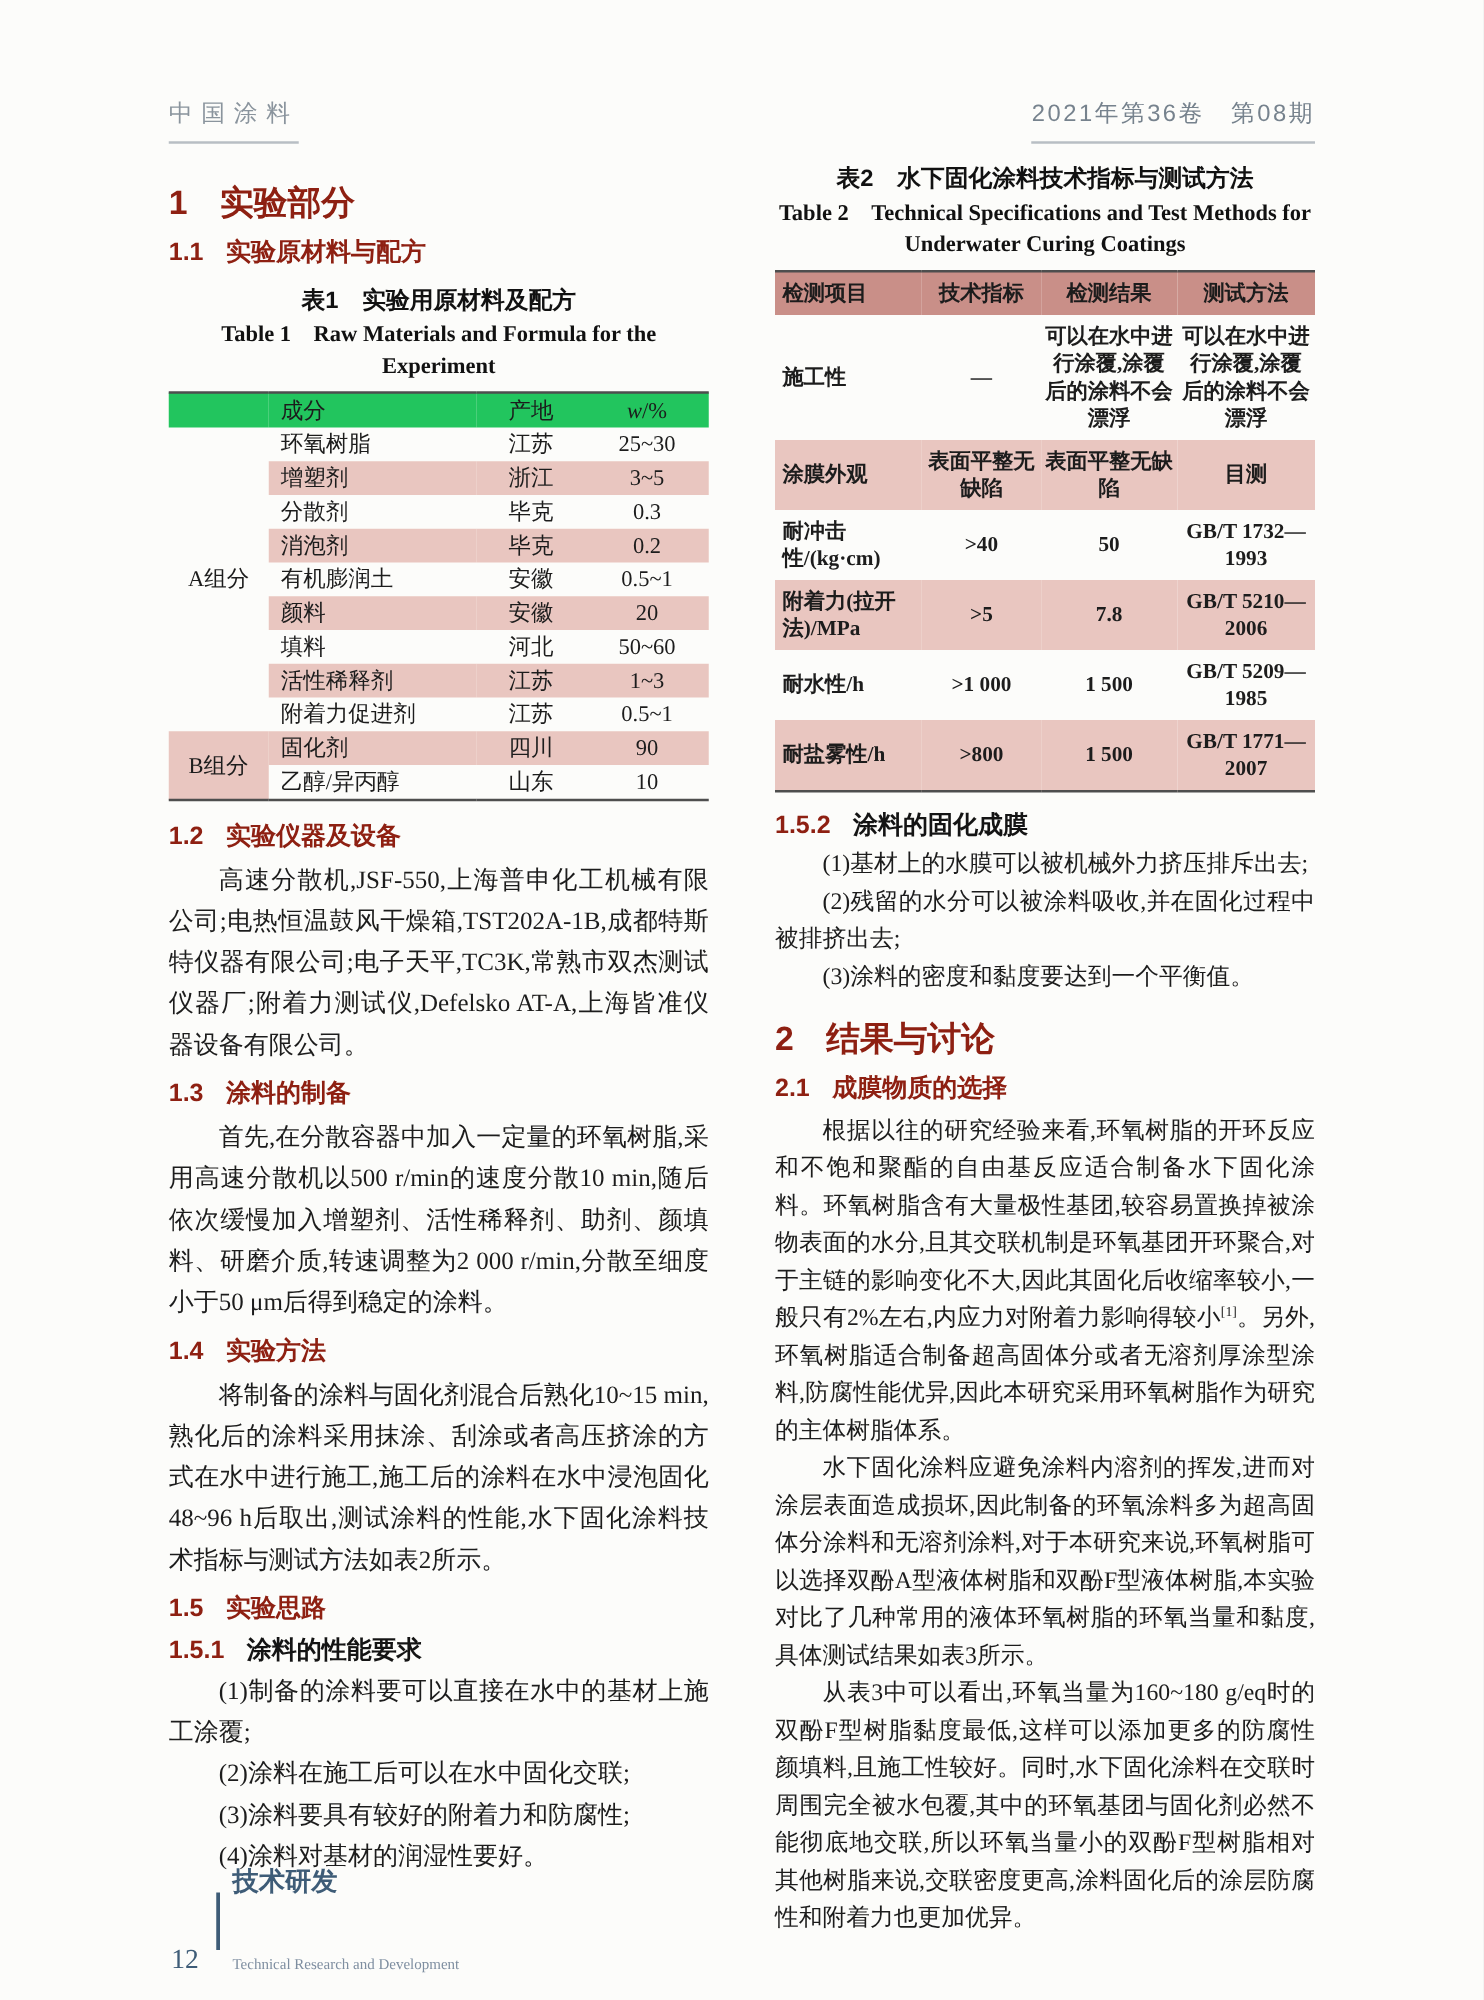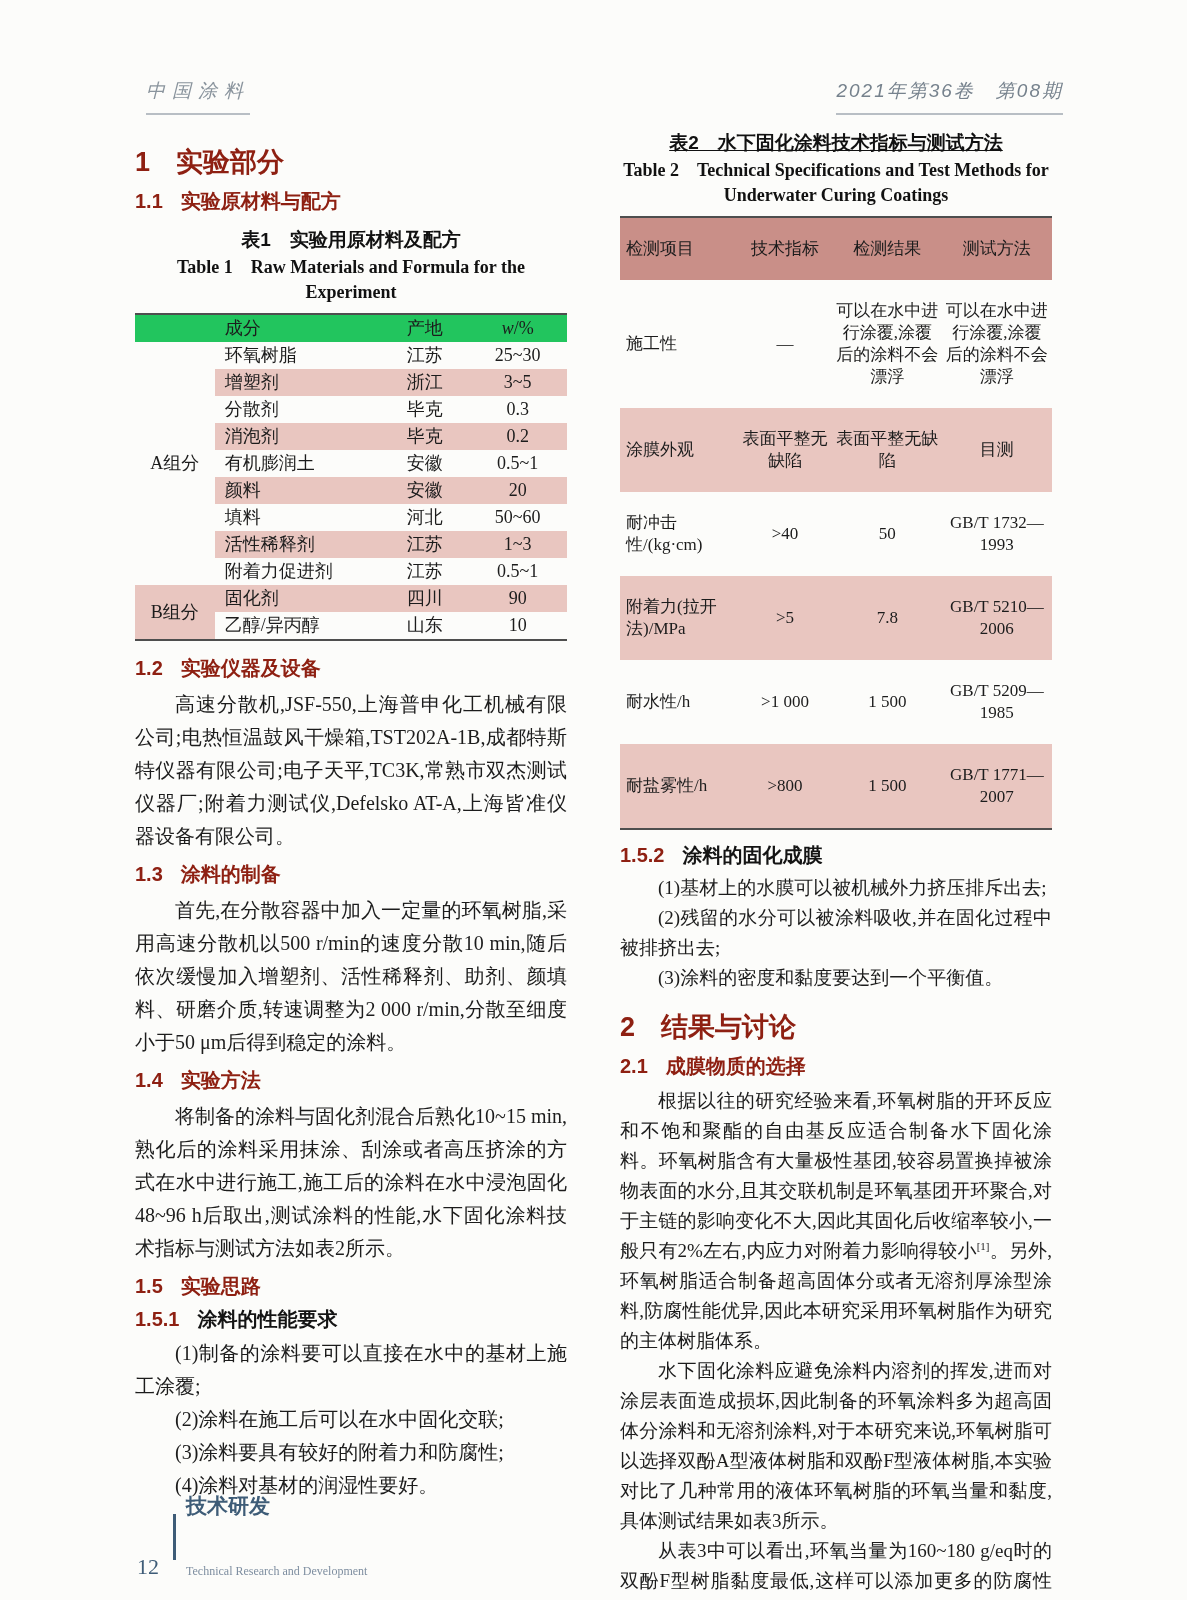--- a/index.html
+++ b/index.html
@@ -3,22 +3,22 @@
 <meta charset="utf-8">
 <style>
   html,body{margin:0;padding:0;background:#e8e8e8;}
   .page{
     position:relative; width:1187px; height:1600px; margin:0 auto;
     background:#fcfcfa; overflow:hidden;
     font-family:"Liberation Serif","DejaVu Serif",serif; color:#1c1c1c;
   }
   
   .page-header{
-    position:absolute; top:78px; left:146px; width:917px;
-    display:flex; justify-content:space-between; align-items:flex-end;font-style:italic;
+    position:absolute; top:78px; left:135px; width:917px;
+    display:flex; justify-content:space-between; align-items:flex-end;
   }
   .journal{
     font-family:"Liberation Sans","DejaVu Sans",sans-serif;
     font-size:19px; color:#8a949d; letter-spacing:7px;
     border-bottom:2px solid #b8bec4; padding-bottom:9px;
   }
   .issue{
     font-family:"Liberation Sans","DejaVu Sans",sans-serif;
     font-size:19px; color:#76828d; letter-spacing:2px;
     border-bottom:2px solid #b8bec4; padding-bottom:9px;
@@ -64,21 +64,21 @@
   table{ width:100%; border-collapse:collapse; border-top:2px solid #4e4e4e; border-bottom:2px solid #4e4e4e; }
   .t1{ font-size:18px; }
   .t1 th,.t1 td{ padding:3px 4px; line-height:21px; font-weight:normal; text-align:center; }
   .t1 .thead th,.t1 .thead td{ background:#22c55e; }
   .t1 tr.pink td{ background:#e9c6c0; }
   .t1 .c-name{ text-align:left; padding-left:10px; width:168px; }
   .t1 .c-grp{ width:78px; }
   .t1 .c-origin{ width:86px; }
   .t1 .c-w{ width:96px; }
   .t2{ font-size:17px; }
-  .t2 th,.t2 td{ padding:20px 3px; line-height:22px; font-weight:normal; text-align:center; vertical-align:middle; }
+  .t2 th,.t2 td{ padding:6px 3px; line-height:22px; font-weight:bold; text-align:center; vertical-align:middle; }
   .t2 .thead th{ background:#c98f88; }
   .t2 tr.pink td{ background:#e9c6c0; }
   .t2 .c-item{ text-align:left; padding-left:6px; width:112px; }
   .t2 .c-spec{ width:96px; }
   .t2 .c-res{ width:112px; }
   .t2 .c-meth{ width:112px; }
   
   .page-footer{ position:absolute; left:135px; top:1494px; display:flex; align-items:center; }
   .pageno{
     font-family:"Liberation Serif","DejaVu Serif",serif;
@@ -219,21 +219,21 @@
 
       <p class="body-par item-par">(1)制备的涂料要可以直接在水中的基材上施工涂覆;</p>
       <p class="body-par item-par">(2)涂料在施工后可以在水中固化交联;</p>
       <p class="body-par item-par">(3)涂料要具有较好的附着力和防腐性;</p>
       <p class="body-par item-par">(4)涂料对基材的润湿性要好。</p>
 
     </div>
 
     <div class="col col-right">
 
-      <p class="tcap-cn" style="margin-top:2px;text-decoration:underline;">表2　水下固化涂料技术指标与测试方法</p>
+      <p class="tcap-cn" style="margin-top:2px;">表2　水下固化涂料技术指标与测试方法</p>
       <p class="tcap-en">Table 2　Technical Specifications and Test Methods for Underwater Curing Coatings</p>
 
       <table class="t2">
         <tbody>
             <tr class="thead">
           <th class="c-item">检测项目</th>
           <th class="c-spec">技术指标</th>
           <th class="c-res">检测结果</th>
           <th class="c-meth">测试方法</th>
         </tr>

